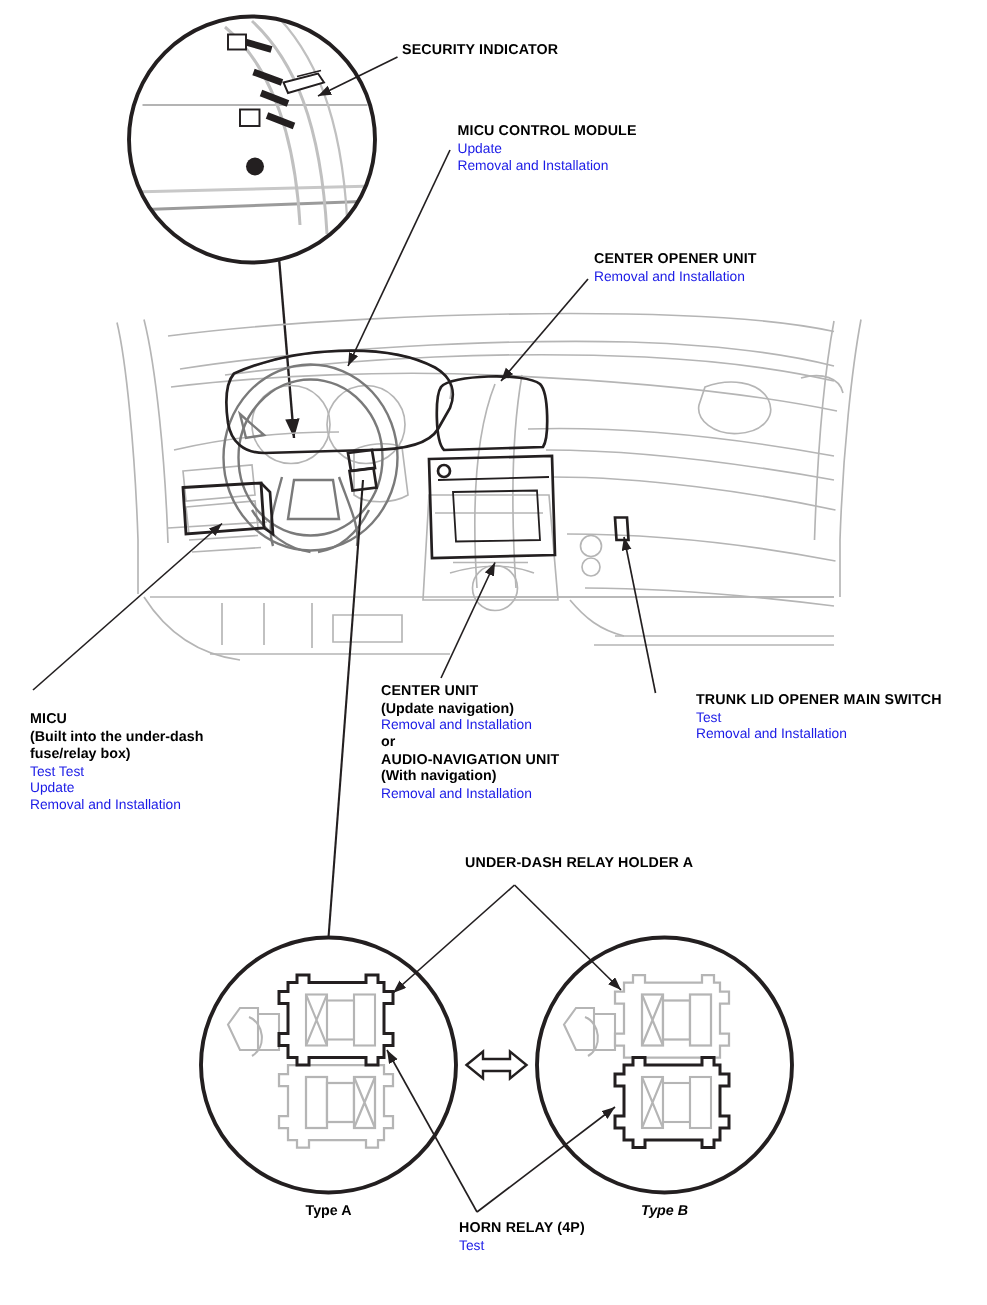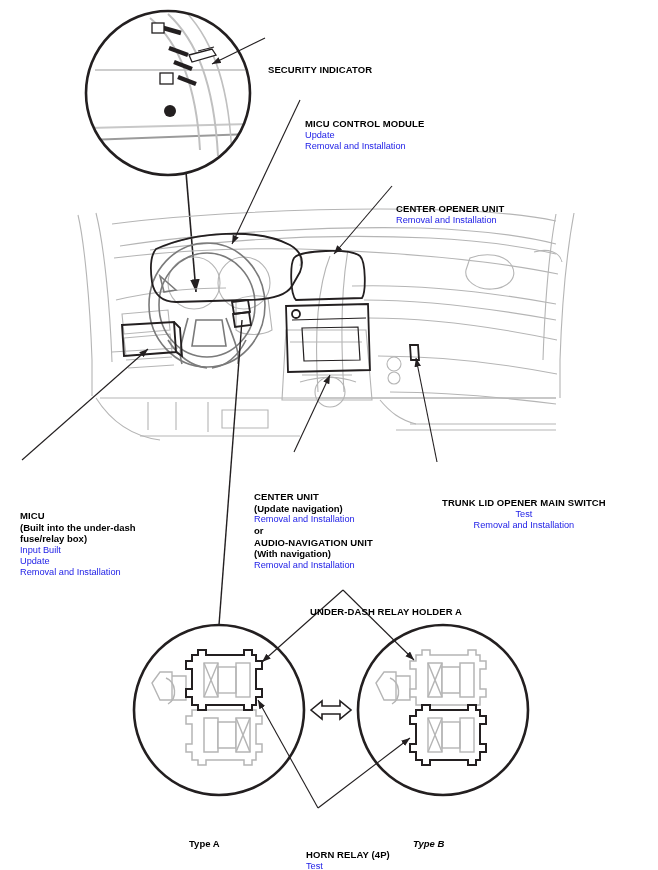--- a/index.html
+++ b/index.html
@@ -1,28 +1,28 @@
 <!DOCTYPE html>
 <html><head>
 <meta charset="utf-8">
 <style>
   html,body{margin:0;padding:0;background:#ffffff;}
   body{width:658px;height:870px;position:relative;overflow:hidden;
        font-family:"Liberation Sans", sans-serif;}
   #stage{position:absolute;left:0;top:0;width:658px;height:870px;}
   svg.art{position:absolute;left:0;top:0;width:658px;height:870px;overflow:visible;}
 
-  .lbl{position:absolute;margin-top:36px;}
+  .lbl{position:absolute;}
   .title{font-size:9.5px;font-weight:bold;color:#000000;line-height:11.5px;
          letter-spacing:0.1px;white-space:pre;}
   .sub{font-size:9.5px;font-weight:bold;color:#000000;line-height:11.5px;white-space:pre;}
   .link{font-size:9.2px;color:#1a1ae6;line-height:11.2px;
         display:block;white-space:pre;cursor:pointer;}
   .typelbl{font-size:9.5px;font-weight:bold;color:#000;white-space:pre;}
-  .ctr{text-align:left;}
+  .ctr{text-align:center;}
 </style>
 </head>
 <body>
 
 <div id="stage">
 
   <svg class="art" viewBox="0 0 658 870">
     <defs>
       <marker id="ah" markerWidth="9" markerHeight="9" refX="8" refY="3" orient="auto">
         <path d="M0,0 L8,3 L0,6 z" fill="#231f20"></path>
@@ -270,36 +270,36 @@
 
   <div class="lbl" style="left:396px; top:167px;">
     <div class="title">CENTER OPENER UNIT</div>
     <a class="link">Removal and Installation</a>
   </div>
 
   <div class="lbl" style="left:20px; top:474px;">
     <div class="title">MICU</div>
     <div class="sub">(Built into the under-dash</div>
     <div class="sub">fuse/relay box)</div>
-    <a class="link">Input Built</a>
+    <a class="link">Test Test</a>
     <a class="link">Update</a>
     <a class="link">Removal and Installation</a>
   </div>
 
   <div class="lbl" style="left:254px; top:455px;">
     <div class="title">CENTER UNIT</div>
     <div class="sub">(Update navigation)</div>
     <a class="link">Removal and Installation</a>
     <div class="sub">or</div>
     <div class="title">AUDIO-NAVIGATION UNIT</div>
     <div class="sub">(With navigation)</div>
     <a class="link">Removal and Installation</a>
   </div>
 
-  <div class="lbl" style="left:442px; top:461px;text-align:center;">
+  <div class="lbl" style="left:464px; top:461px;">
     <div class="title">TRUNK LID OPENER MAIN SWITCH</div>
     <a class="link">Test</a>
     <a class="link">Removal and Installation</a>
   </div>
 
   <div class="lbl" style="left:310px; top:570px;">
     <div class="title">UNDER-DASH RELAY HOLDER A</div>
   </div>
 
   <div class="lbl" style="left:306px; top:813px;">

